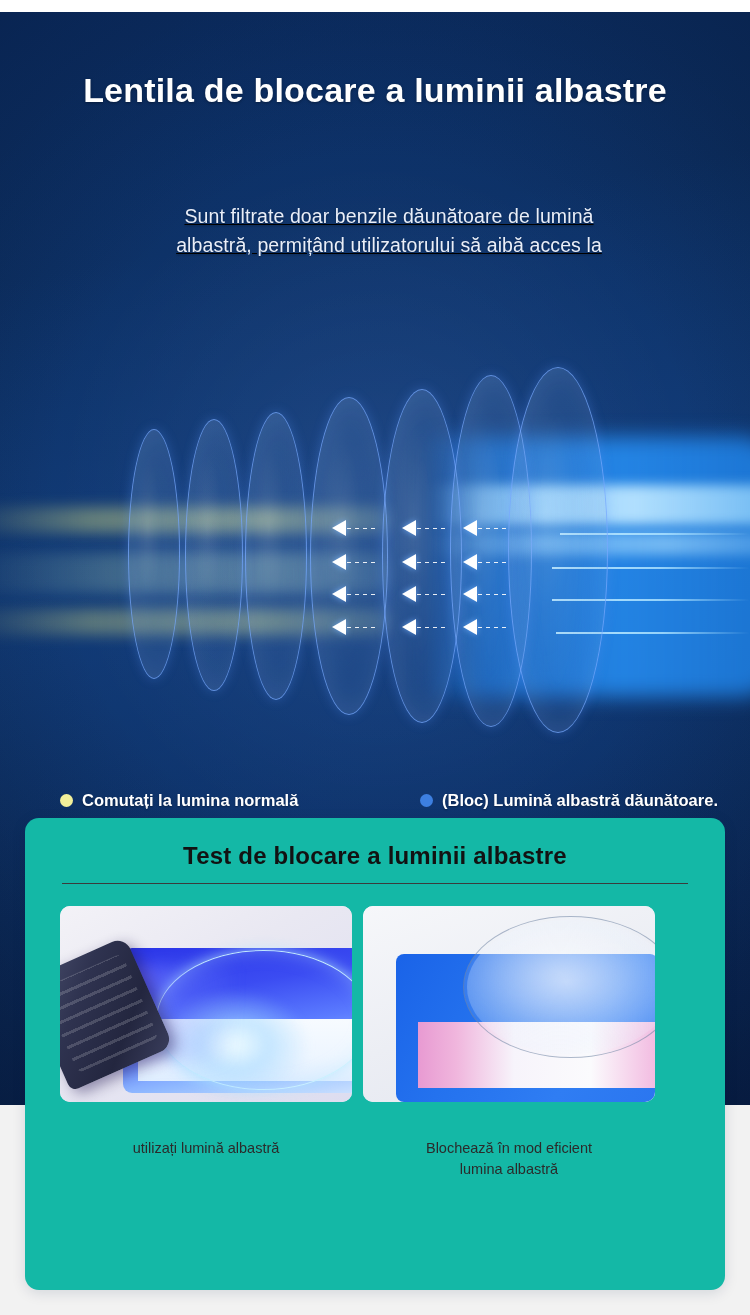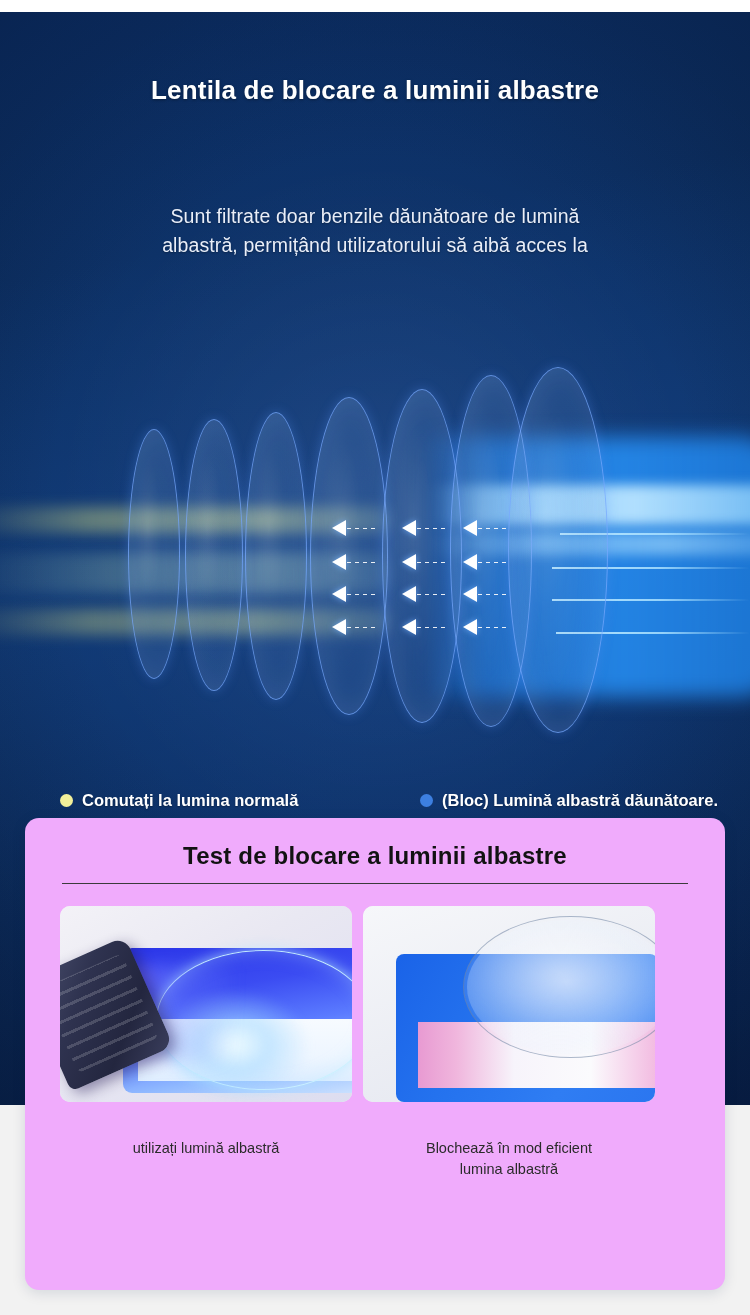--- a/index.html
+++ b/index.html
@@ -32,25 +32,25 @@
   }
   .hero-vig {
     position:absolute; inset:0;
     background: radial-gradient(95% 70% at 50% 45%, rgba(255,255,255,0.06) 0%, rgba(0,0,0,0.0) 45%, rgba(2,14,40,0.45) 100%);
     pointer-events:none;
   }
 
   
   .heading-block { position:absolute; left:0; top:58px; width:750px; text-align:center; }
   .h-line {
-    color:#ffffff; font-weight:bold; font-size:26px; line-height:41px;
+    color:#ffffff; font-weight:bold; font-size:34px; line-height:41px;
     letter-spacing:0.2px; text-shadow: 0 1px 3px rgba(0,0,0,0.35);
   }
   .sub-block {
-    position:absolute; left:95px; top:190px; width:560px; text-align:center;
+    position:absolute; left:109px; top:190px; width:560px; text-align:center;text-decoration:underline;
   }
   .sub-line {
     color:#e9eef8; font-size:19.5px; line-height:29px; letter-spacing:0.1px;
     text-shadow: 0 1px 2px rgba(0,0,0,0.3);
   }
 
   
   .stage {
     position:absolute; left:0; top:345px; width:750px; height:410px;
   }
@@ -114,21 +114,21 @@
   .legend-item { position:absolute; display:flex; align-items:center; }
   .legend-dot { width:13px; height:13px; border-radius:50%; margin-right:9px; flex:0 0 auto; }
   .legend-label {
     color:#ffffff; font-size:16.5px; font-weight:bold; white-space:nowrap;
     text-shadow:0 1px 2px rgba(0,0,0,0.35);
   }
 
   
   .card {
     position:absolute; left:25px; top:818px; width:700px; height:472px;
-    background:#f0abfc; border-radius:14px;
+    background:#14b8a6; border-radius:14px;
     box-shadow: 0 3px 14px rgba(10,30,70,0.13);
     overflow:hidden;
   }
   .card-title {
     position:absolute; left:0; top:24px; width:700px; text-align:center;
     font-size:24px; font-weight:bold; color:#121212; letter-spacing:0.2px;
   }
   .card-rule {
     position:absolute; left:37px; top:65px; width:626px; height:1px;
     background:#3b3b3b;

